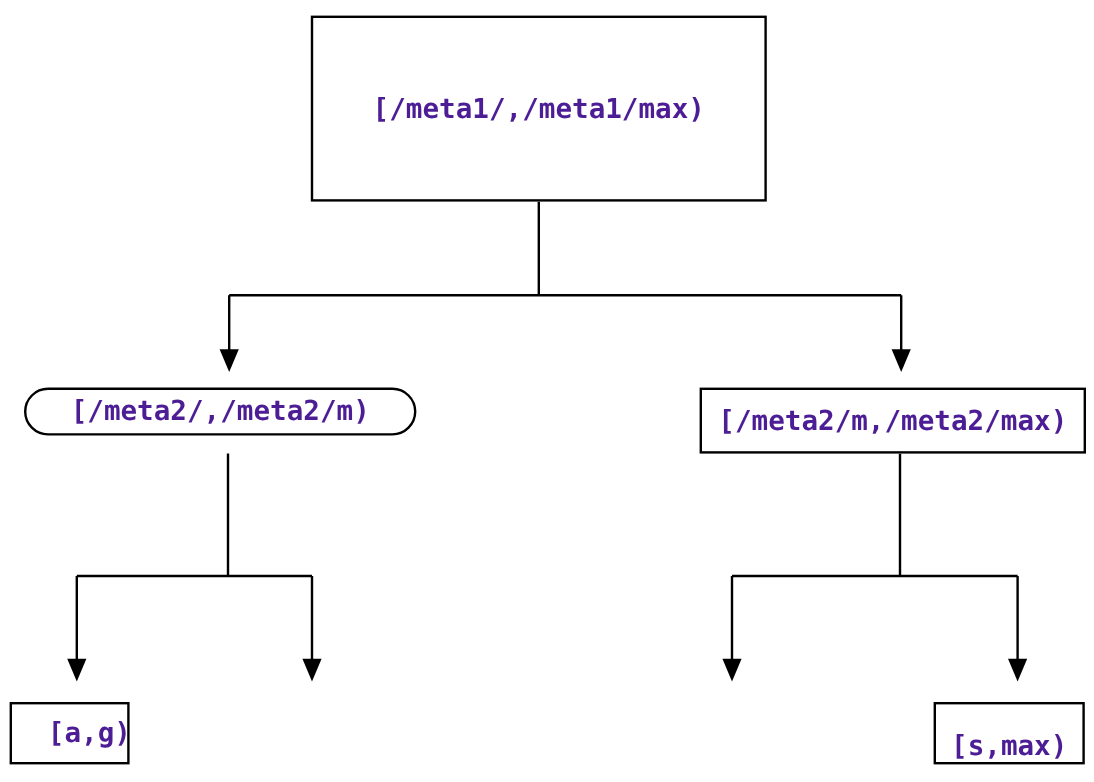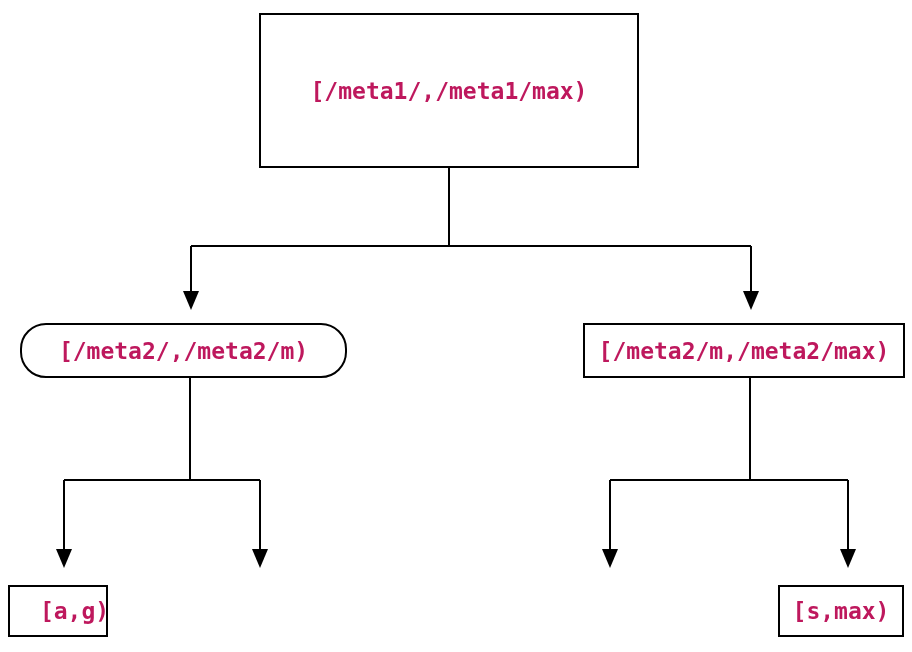--- a/index.html
+++ b/index.html
@@ -25,30 +25,30 @@
   .node {
     position: absolute;
     box-sizing: border-box;
     border: 2px solid #000000;
     background: #ffffff;
     display: flex;
     align-items: center;
     justify-content: center;
     font-weight: bold;
     font-size: 23px;
-    color: #be185d;
+    color: #4c1d95;
     white-space: nowrap;
   }
   .node-root  { left: 259px; top: 13px;  width: 380px; height: 155px; }
-  .node-l2l   { left: 20px;  top: 323px; width: 327px; height: 55px; border-radius: 26px;  }
+  .node-l2l   { left: 20px;  top: 323px; width: 327px; height: 40px; border-radius: 26px;  }
   .node-l2r   { left: 583px; top: 323px; width: 322px; height: 55px;  }
   .node-ag    { left: 8px;   top: 585px; width: 100px; height: 52px; padding-left: 33px;  }
   .node-gm    { left: 203px; top: 585px; width: 100px; height: 52px;  }
   .node-ms    { left: 553px; top: 585px; width: 100px; height: 52px;  }
-  .node-smax  { left: 778px; top: 585px; width: 126px; height: 52px;  }
+  .node-smax  { left: 778px; top: 585px; width: 126px; height: 52px; align-items: flex-end;  }
   .edge {
     stroke: #000000;
     stroke-width: 2;
     fill: none;
   }
   .arrowhead {
     fill: #000000;
     stroke: none;
   }
 </style>

